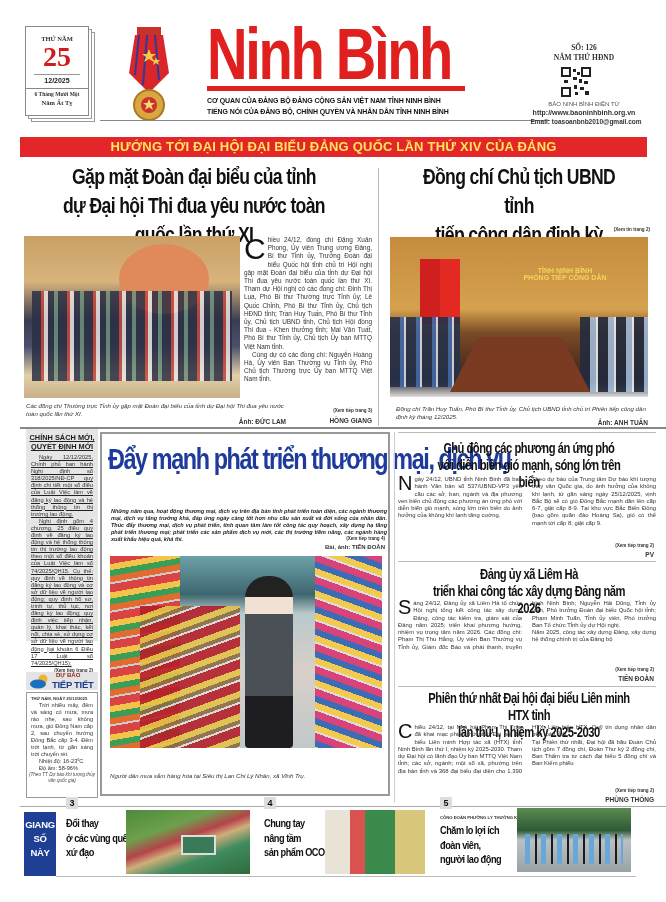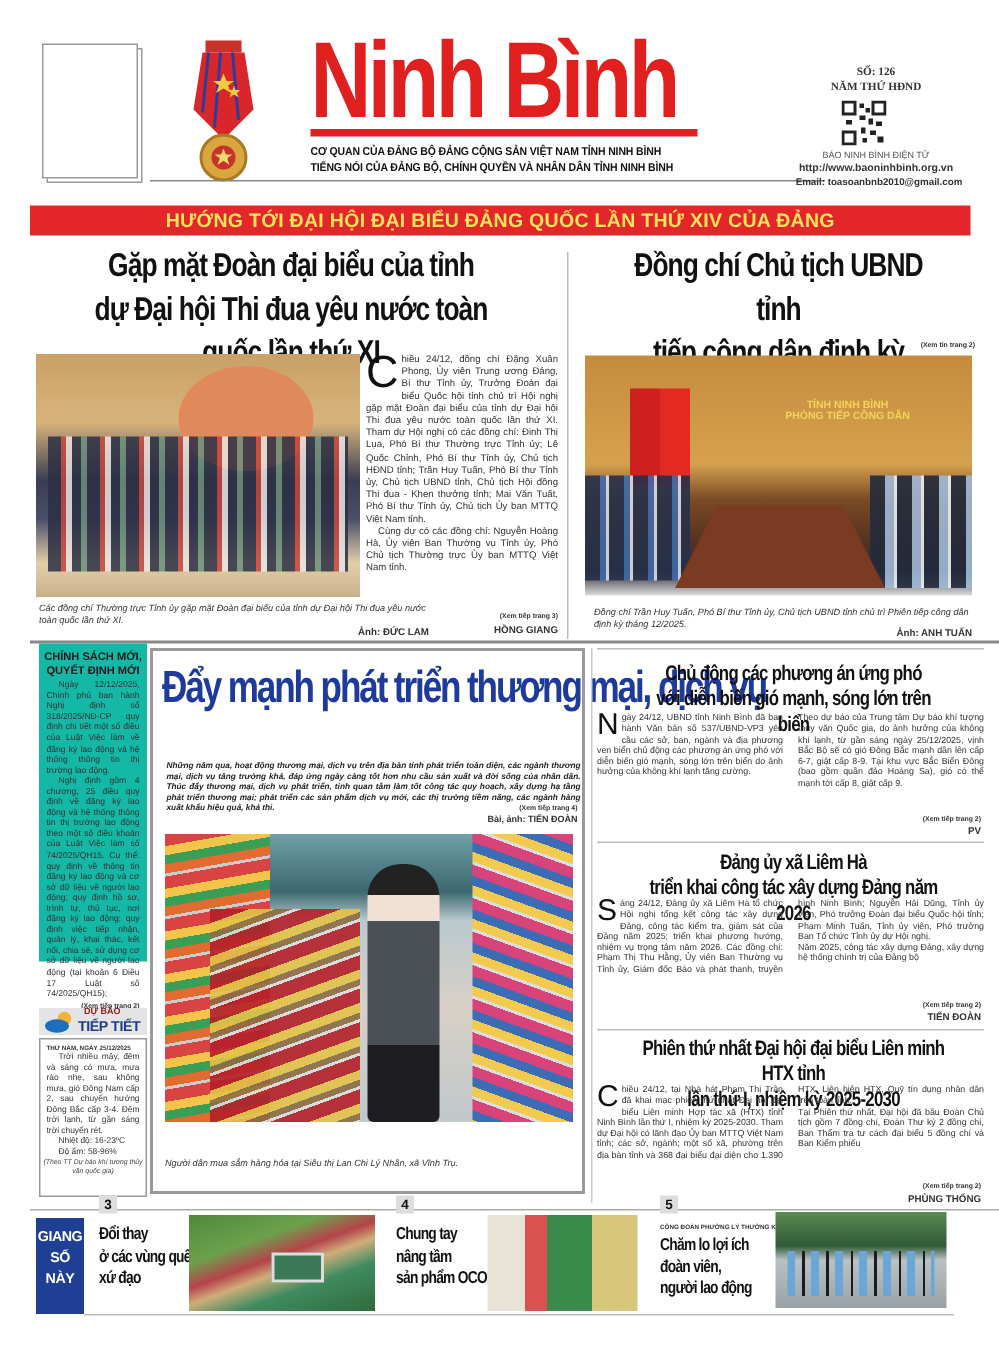--- a/index.html
+++ b/index.html
@@ -61,21 +61,21 @@
   .photo-b .flag1 { position: absolute; left: 30px; top: 22px; width: 20px; height: 65px; background: #d01f1f; }
   .photo-b .flag2 { position: absolute; left: 50px; top: 22px; width: 20px; height: 65px; background: #e22a22; }
   .photo-b .table { position: absolute; left: 60px; top: 100px; width: 140px; height: 55px; background: #7b3a22; clip-path: polygon(20% 0, 80% 0, 100% 100%, 0 100%); }
   .photo-b .people-l { position: absolute; left: 0px; top: 80px; width: 70px; height: 70px; background: repeating-linear-gradient(90deg, #26304a 0 10px, #3f6aa8 10px 14px, #ddd 14px 16px); opacity: 0.9; }
   .photo-b .people-r { position: absolute; left: 190px; top: 80px; width: 68px; height: 75px; background: repeating-linear-gradient(90deg, #222a3c 0 10px, #9fb8d6 10px 16px, #eee 16px 18px); opacity: 0.9; }
   .cap-b { left: 396px; top: 405px; width: 252px; }
   .credit-b { left: 560px; top: 419px; width: 88px; }
 
   
   .hrule-mid { left: 20px; top: 427px; width: 646px; border-top: 2px solid #888; }
-  .side-box1 { left: 26px; top: 429px; width: 72px; height: 212px; background: #14b8a6; }
+  .side-box1 { left: 26px; top: 429px; width: 72px; height: 212px; background: #e5e5e5; text-decoration: underline; }
   .side-title { font-size: 7.4px; font-weight: bold; color: #1a1a1a; text-align: center; line-height: 9px; margin-top: 4px; }
   .side-text { font-size: 5.7px; line-height: 7.1px; color: #333; padding: 3px 5px 0 5px; text-align: justify; }
   .side-text p { text-indent: 8px; }
 
   .weather-logo { left: 26px; top: 672px; width: 72px; height: 18px; background: #e4e4e4; }
   .weather-logo .w1 { position: absolute; left: 30px; top: 0px; font-size: 6px; font-weight: bold; color: #8a1d1d; }
   .weather-logo .w2 { position: absolute; left: 26px; top: 7px; font-size: 9.5px; font-weight: bold; color: #1b3d8f; letter-spacing: -0.3px; }
   .weather-box { left: 26px; top: 692px; width: 72px; height: 106px; border: 1px solid #999; }
   .weather-date { font-size: 4.2px; font-weight: bold; color: #333; padding: 3px 2px 1px 4px; }
   .weather-text { font-size: 5.6px; line-height: 7px; color: #333; padding: 0 4px; text-align: justify; }
@@ -136,20 +136,30 @@
   .img5 { left: 517px; top: 808px; width: 114px; height: 64px; background: linear-gradient(180deg, #5c8b52 0%, #2f5a36 35%, #b8c2c4 50%, #9aa2a5 100%); }
   .img5 .runners { position: absolute; left: 8px; top: 26px; width: 98px; height: 30px; background: repeating-linear-gradient(90deg, #6aa7d8 0 5px, transparent 5px 10px, #1b1b1b 10px 12px, transparent 12px 16px); }
   .bottom-rule2 { left: 56px; top: 876px; width: 580px; border-top: 1px solid #bbb; }
 </style>
 </head>
 <body>
 
 <div class="abs cal-stack">
   <div class="cal-shadow" style="left:6px;top:6px;"></div>
   <div class="cal-shadow" style="left:3px;top:3px;"></div>
+  <div class="cal-card">
+    <div class="cal-dow">THỨ NĂM</div>
+    <div class="cal-day">25</div>
+    <div class="cal-rule"></div>
+    <div class="cal-month">12/2025</div>
+    <div class="cal-lunar">
+      <div class="cal-lunar1">6 Tháng Mười Một</div>
+      <div class="cal-lunar2">Năm Ất Tỵ</div>
+    </div>
+  </div>
 </div>
 
 <div class="abs medal">
   <svg width="48" height="100" viewBox="0 0 48 100">
     <rect x="12" y="2" width="24" height="8" fill="#c8322b"></rect>
     <polygon points="10,10 38,10 44,48 24,68 4,48" fill="#d8262a"></polygon>
     <line x1="14" y1="10" x2="10" y2="50" stroke="#2c3c9a" stroke-width="2"></line>
     <line x1="22" y1="10" x2="18" y2="60" stroke="#2c3c9a" stroke-width="2"></line>
     <line x1="30" y1="10" x2="34" y2="55" stroke="#2c3c9a" stroke-width="2"></line>
     <polygon points="24,24 26,29 31,29 27,32 29,37 24,34 19,37 21,32 17,29 22,29" fill="#f6c945"></polygon>

